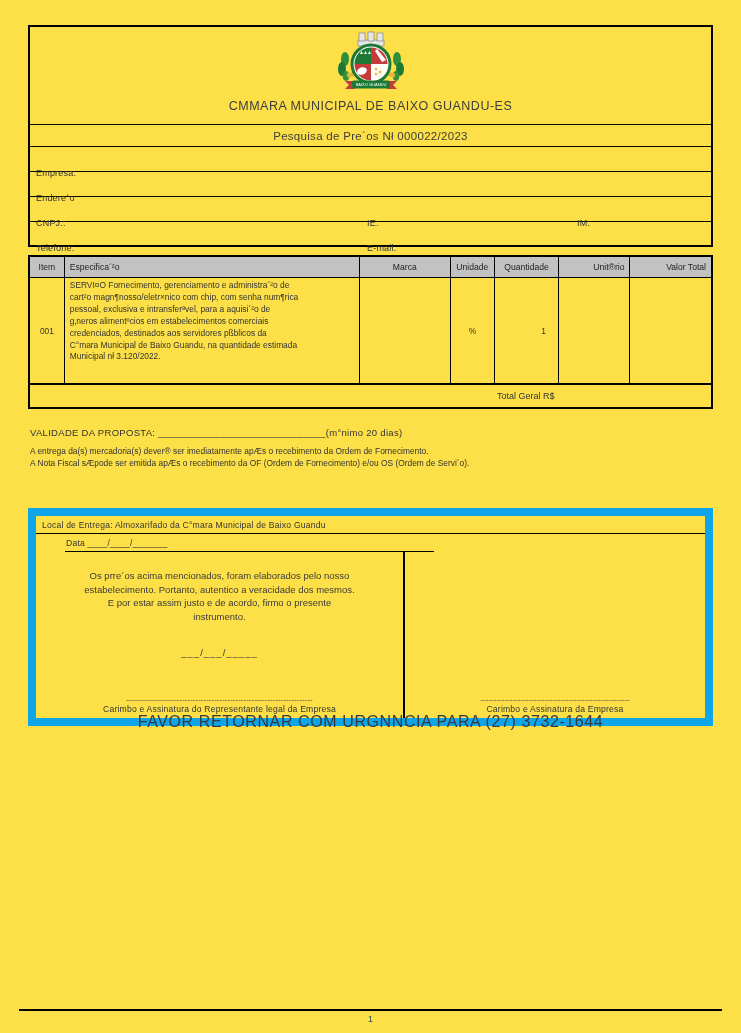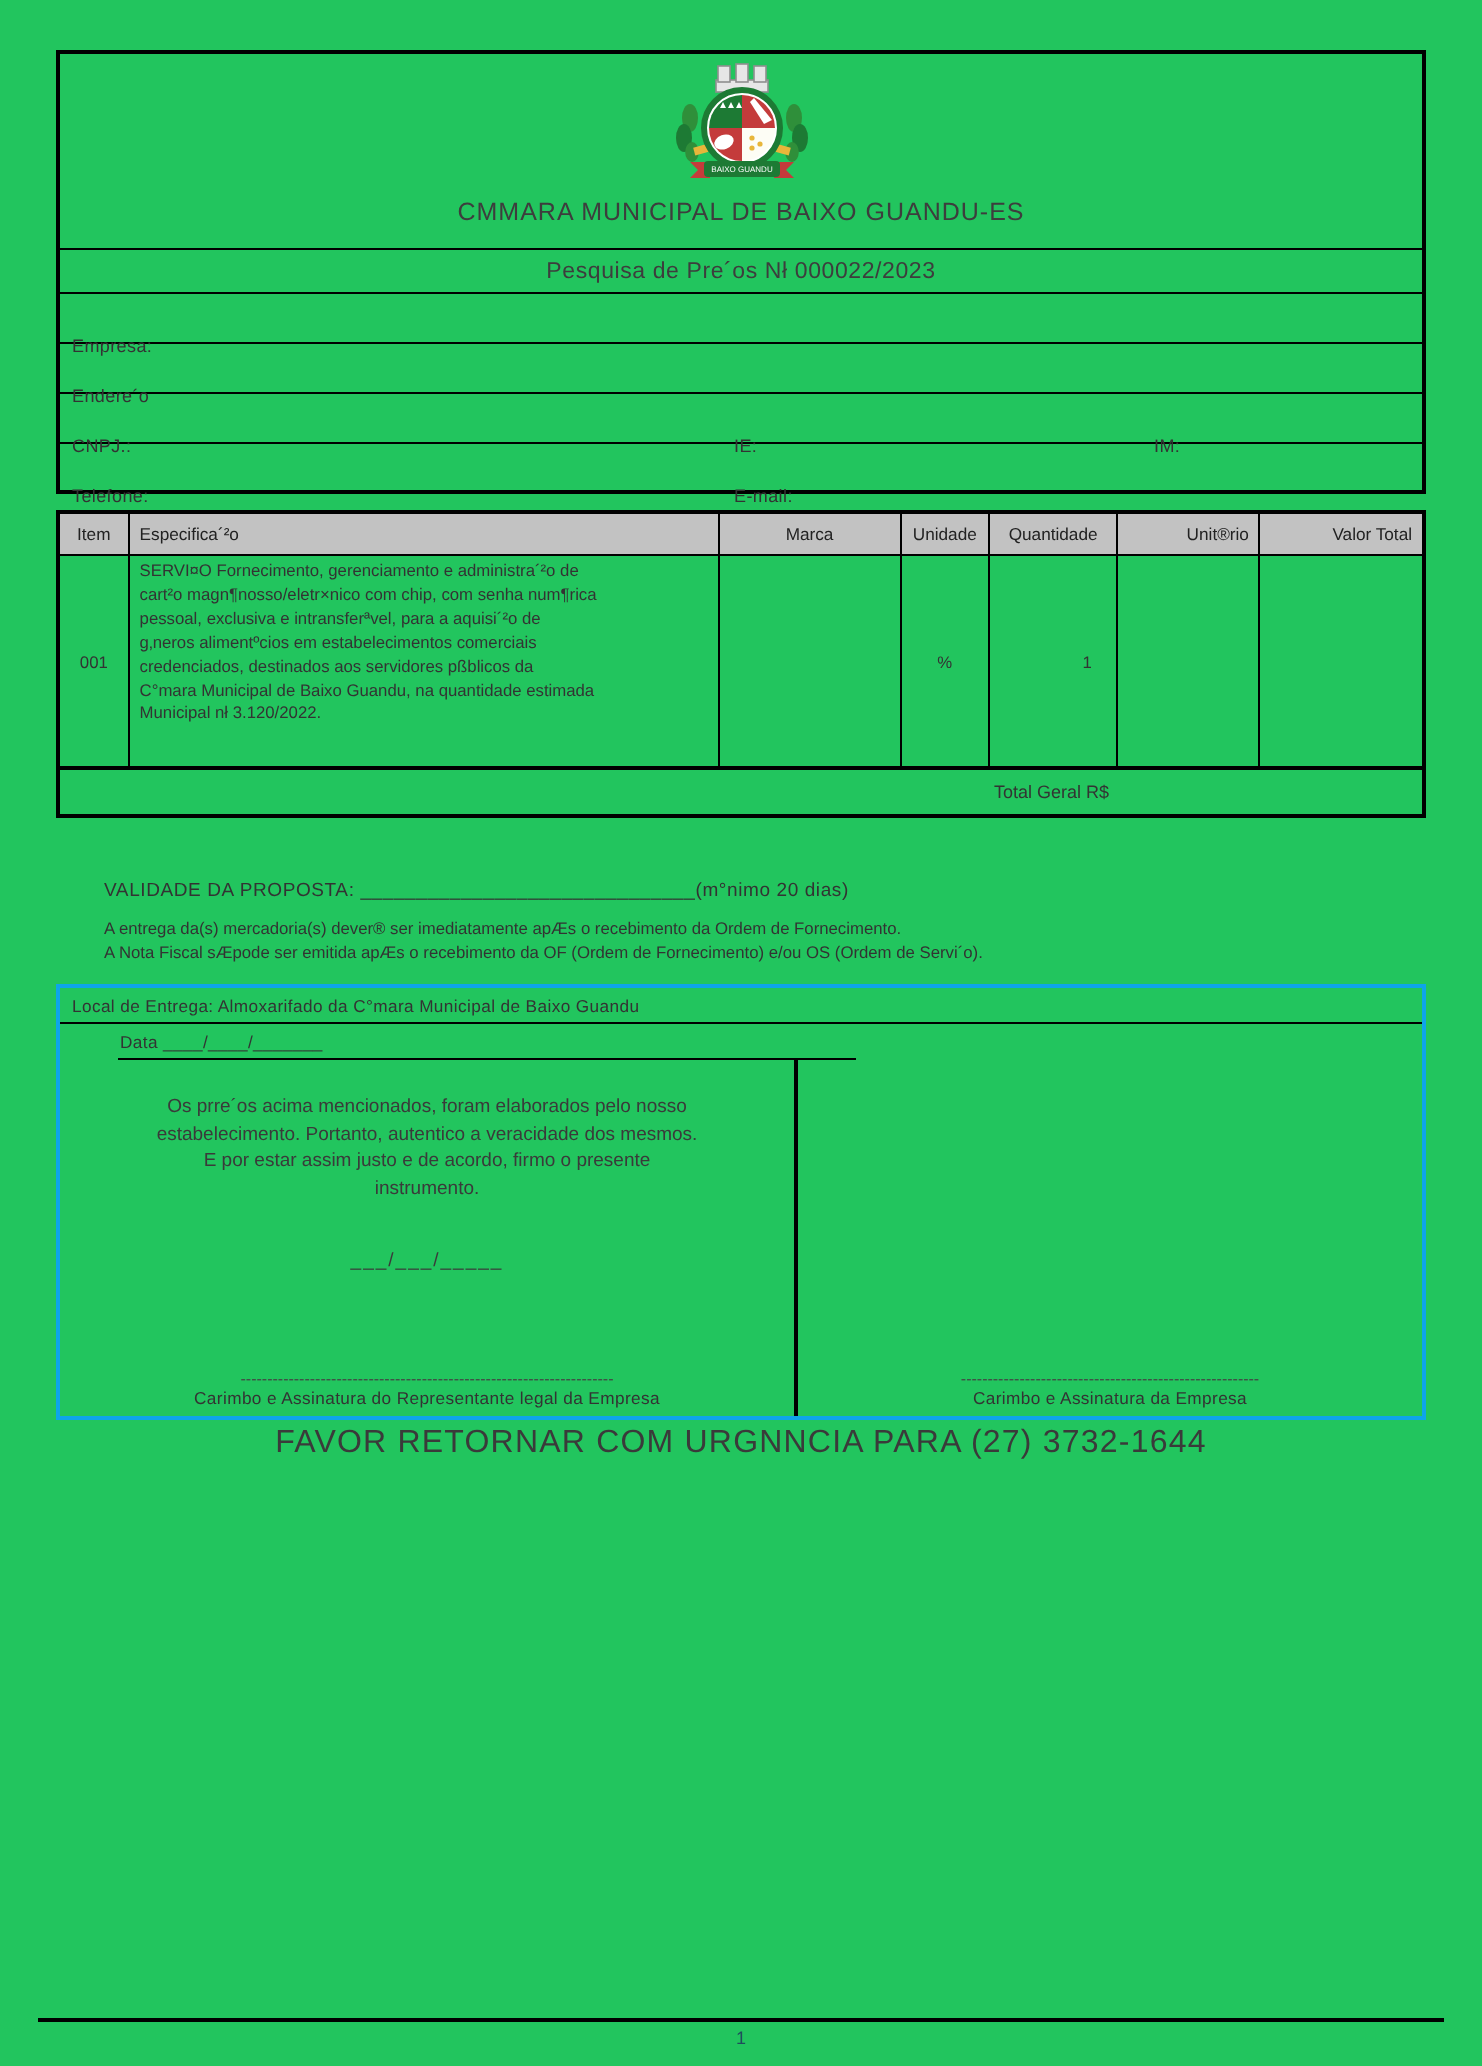--- a/index.html
+++ b/index.html
@@ -1,18 +1,18 @@
 <!DOCTYPE html>
 <html><head>
 <meta charset="utf-8">
 <style>
   * { margin:0; padding:0; box-sizing:border-box; }
   html,body { background:#ffffff; }
   body { font-family:"Liberation Sans", sans-serif; color:#3a3a3a; }
-  .page { position:relative; width:741px; height:1033px; background:#22c55e; overflow:hidden; }
+  .page { position:relative; width:741px; height:1033px; background:#fde047; overflow:hidden; }
 
   
   .header-box { position:absolute; left:28px; top:25px; width:685px; height:222px; border:2px solid #000; }
   .logo-title { height:97px; display:flex; flex-direction:column; align-items:center; justify-content:flex-start; padding-top:4px; }
   .org-name { margin-top:6px; font-size:12.5px; letter-spacing:0.5px; color:#3d3d3d; }
   .subtitle-row { height:22px; border-top:1px solid #000; display:flex; align-items:center; justify-content:center; font-size:11.5px; letter-spacing:0.3px; color:#3d3d3d; }
   .field-row { height:25px; border-top:1px solid #000; display:flex; align-items:center; font-size:9px; letter-spacing:0.2px; color:#333; }
   .field-row .cell { padding-left:6px;margin-top:28px; }
   .w-cnpj { width:331px; }
   .w-ie { width:210px; }
@@ -36,27 +36,27 @@
   .b-spec { width:297px; padding:2px 3px 0 5px; line-height:11.9px; white-space:nowrap; overflow:hidden; }
   .b-marca { width:91px; }
   .b-unid { width:45px; display:flex; align-items:center; justify-content:center; }
   .b-qtd { width:64px; display:flex; align-items:center; justify-content:flex-end; padding-right:12px; }
   .b-unit { width:72px; }
   .b-total { width:81px; }
   .t-foot { height:24px; border-top:2px solid #000; display:flex; align-items:center; font-size:9px; color:#333; }
   .t-foot span { padding-left:467px; white-space:nowrap; }
 
   
-  .validade { position:absolute; left:30px; top:440px; width:660px; color:#333;margin-left:22px; }
+  .validade { position:absolute; left:30px; top:427px; width:660px; color:#333; }
   .validade .line1 { font-size:9.5px; letter-spacing:0.3px; }
   .validade .line2 { margin-top:8px; font-size:8.4px; line-height:11.5px; }
   .validade .line3 { font-size:8.4px; line-height:11.5px; }
 
   
-  .delivery-box { position:absolute; left:28px; top:492px; width:685px; height:218px; border:2px solid #0ea5e9; display:flex; flex-direction:column; }
+  .delivery-box { position:absolute; left:28px; top:508px; width:685px; height:218px; border:8px solid #0ea5e9; display:flex; flex-direction:column; }
   .d-row1 { height:18px; border-bottom:1px solid #000; display:flex; align-items:center; padding-left:6px; font-size:8.6px; letter-spacing:0.2px; color:#333; }
   .d-row2 { height:18px; display:flex; }
   .d-row2 .left-cell { width:369px; border-bottom:1px solid #000; display:flex; align-items:center; padding-left:1px; font-size:8.6px; letter-spacing:0.2px; color:#333;margin-left:29px; }
   .d-cols { flex:1; display:flex; }
   .col-left { width:369px; border-right:2px solid #000; display:flex; flex-direction:column; align-items:center; padding-top:17px; }
   .col-right { flex:1; display:flex; flex-direction:column; align-items:center; }
   .statement { text-align:center; font-size:9.5px; line-height:13.5px; color:#3a3a3a; }
   .statement-date { margin-top:24px; font-size:9.5px; letter-spacing:1px; color:#3a3a3a; }
   .sig-block { margin-top:auto; padding-bottom:4px; text-align:center; }
   .sig-line { font-size:8px; line-height:8px; color:#444; white-space:nowrap; }

